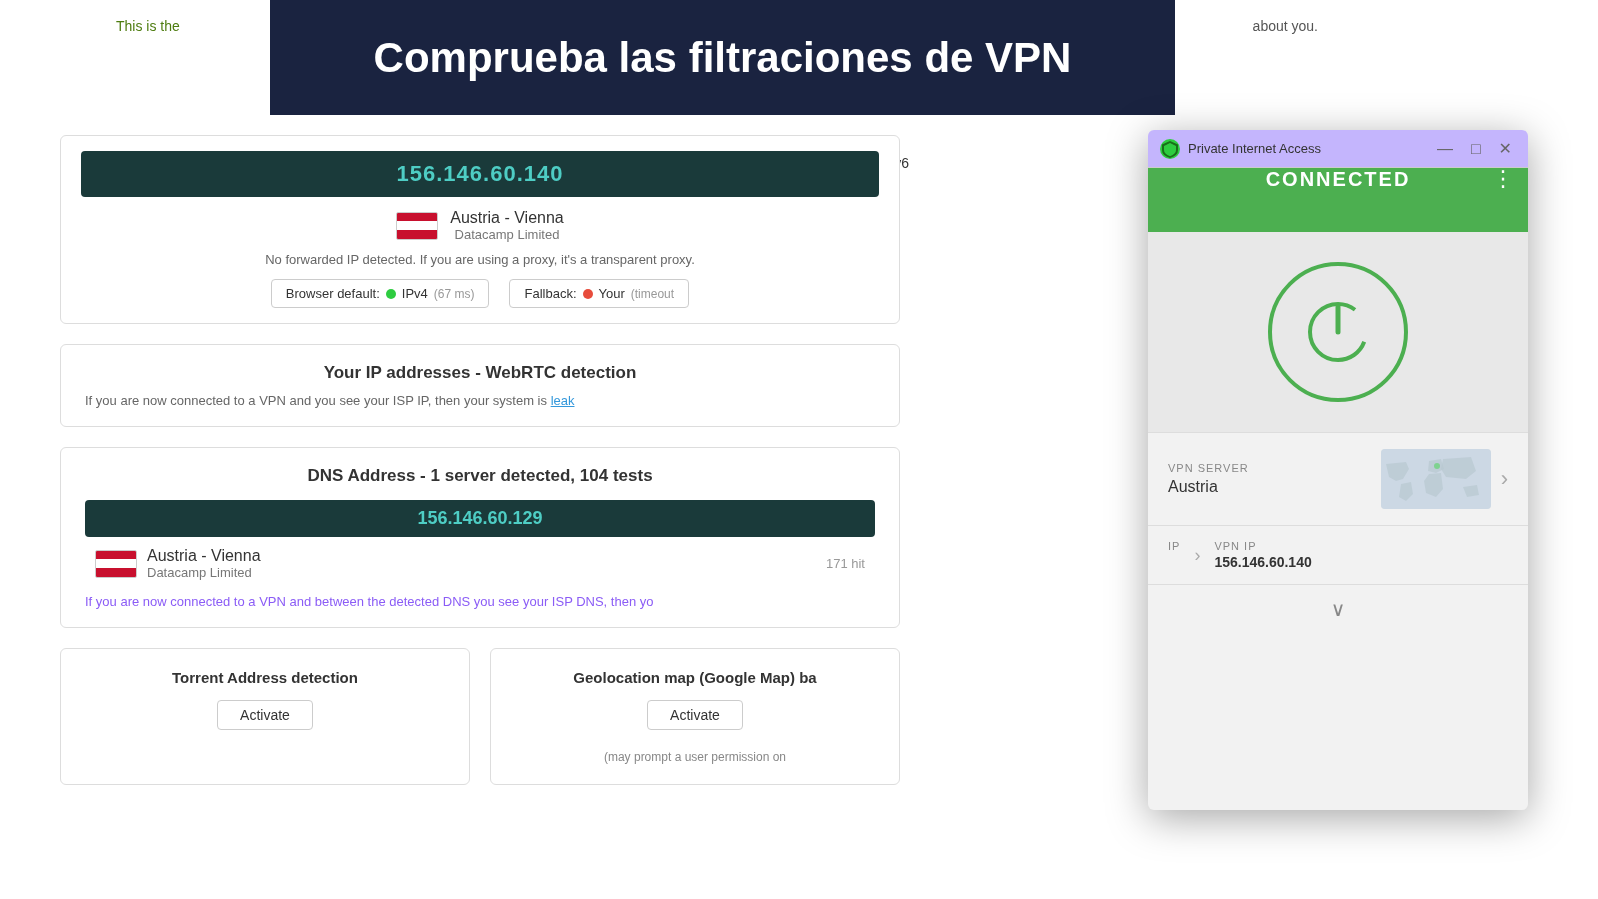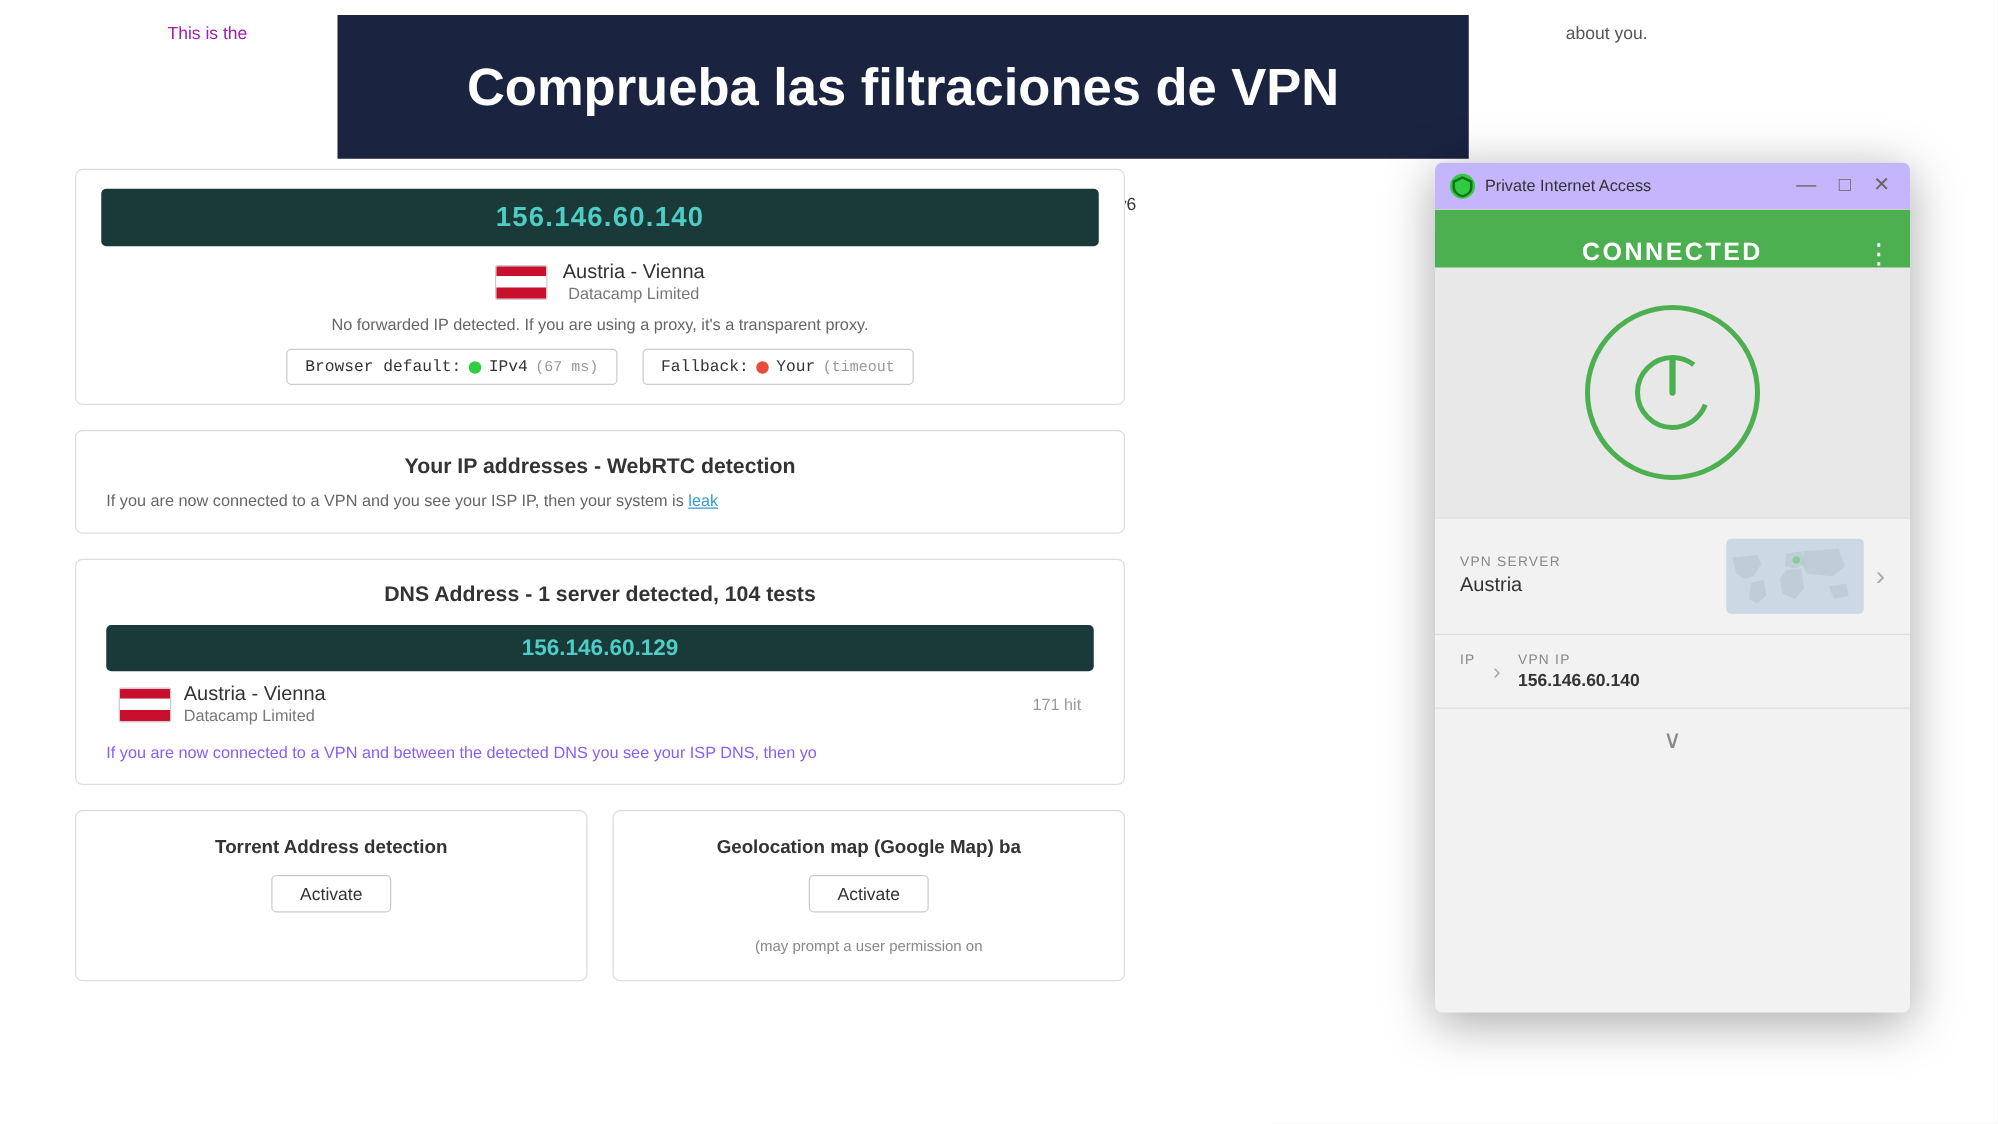--- a/index.html
+++ b/index.html
@@ -16,40 +16,40 @@
     .webpage-bg {
       position: absolute;
       top: 0; left: 0;
       width: 100%; height: 100%;
       background: #ffffff;
     }
 
     
     .page-header-banner {
       position: absolute;
-      top: 12px; left: 270px;
+      top: 0; left: 270px;
       width: 905px;
       height: 115px;
       background: #1a2340;
       display: flex;
       align-items: center;
       justify-content: center;
       z-index: 5;
     }
     .page-header-banner h1 {
       color: #ffffff;
       font-size: 42px;
       font-weight: bold;
     }
 
     
     .top-text {
       position: absolute;
-      top: 18px; left: 134px;
-      color: #a21caf;
+      top: 18px; left: 116px;
+      color: #4d7c0f;
       font-size: 14px;
       z-index: 4;
     }
     .top-text-right {
       position: absolute;
       top: 18px; right: 280px;
       color: #555;
       font-size: 14px;
       z-index: 4;
     }
@@ -127,21 +127,20 @@
     }
     .detection-pill {
       border: 1px solid #ccc;
       border-radius: 4px;
       padding: 6px 14px;
       font-size: 13px;
       color: #333;
       display: flex;
       align-items: center;
       gap: 6px;
-      font-family: Liberation Mono, monospace;
     }
     .dot-green { width: 10px; height: 10px; border-radius: 50%; background: #2ecc40; display: inline-block; }
     .dot-red { width: 10px; height: 10px; border-radius: 50%; background: #e74c3c; display: inline-block; }
     .text-muted { color: #999; font-size: 12px; }
 
     
     .ipv6-partial {
       position: absolute;
       top: 155px;
       left: 865px;
@@ -300,23 +299,23 @@
       cursor: pointer;
       font-size: 16px;
       color: #666;
       padding: 2px 4px;
       line-height: 1;
     }
 
     
     .pia-connected-bar {
       background: #4caf50;
-      height: 46px;
-      display: flex;
-      align-items: flex-end;
+      height: 64px;
+      display: flex;
+      align-items: flex-start;
       justify-content: center;
       position: relative;
       flex-shrink: 0;
     }
     .pia-connected-text {
       color: #fff;
       font-size: 20px;
       font-weight: bold;
       letter-spacing: 2px;
     }

